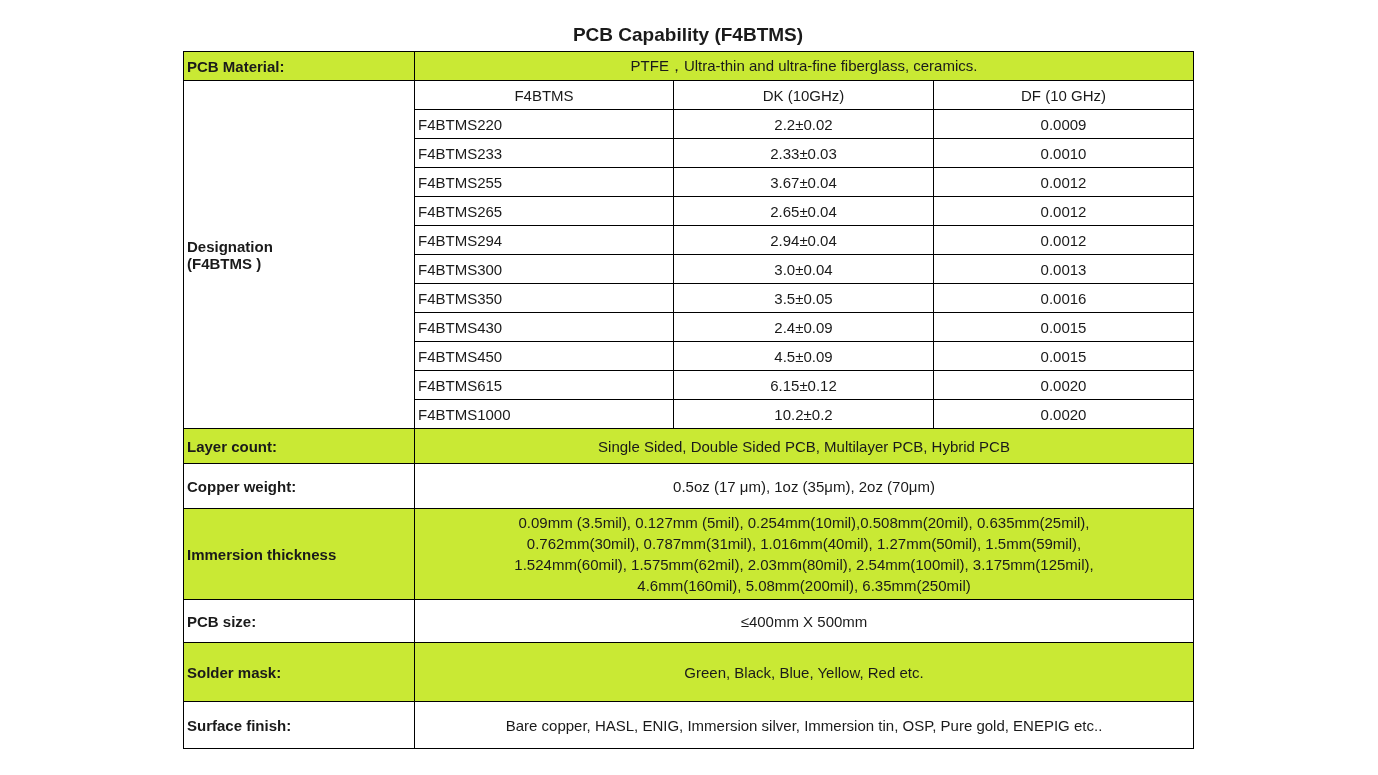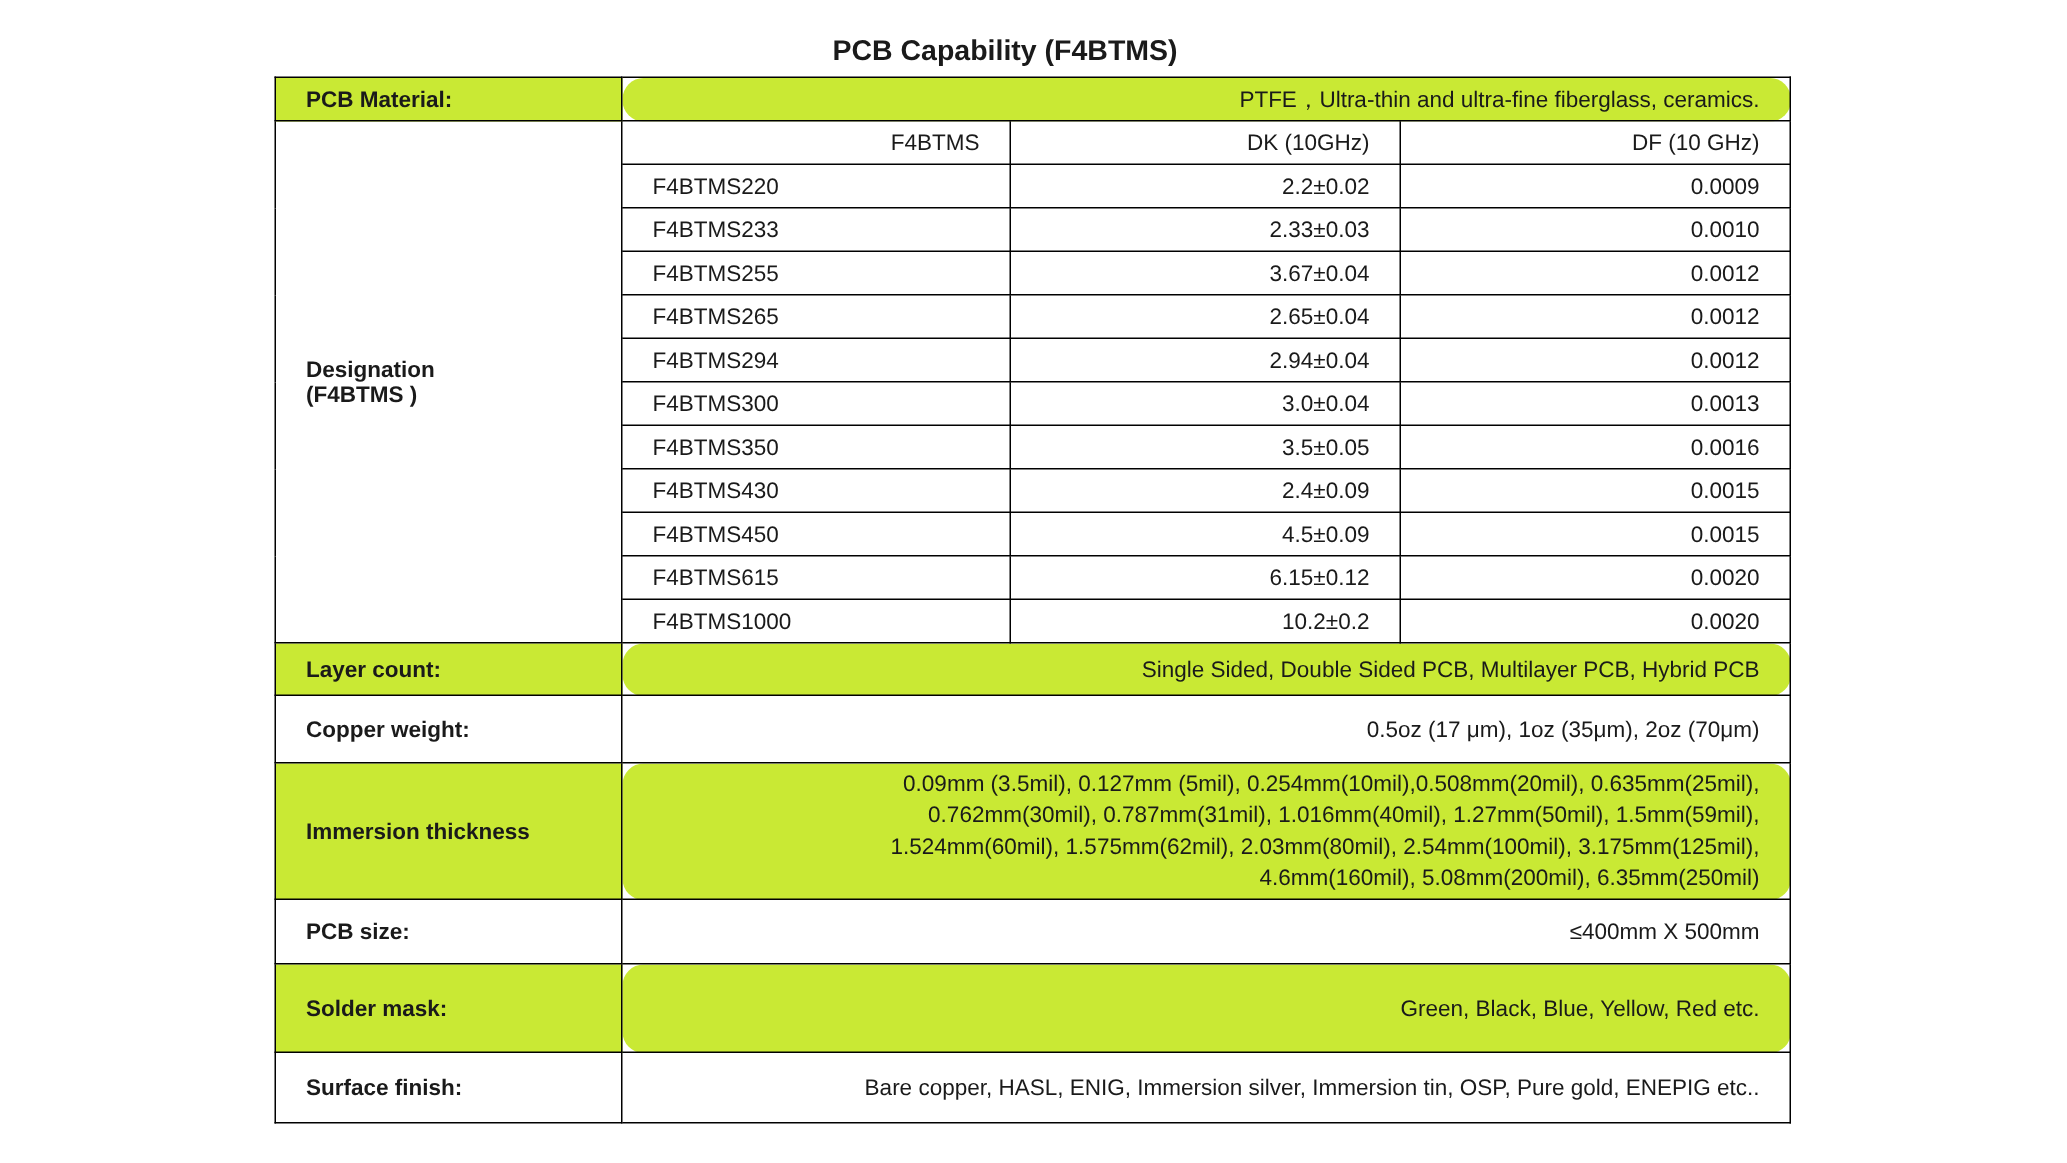--- a/index.html
+++ b/index.html
@@ -1,22 +1,22 @@
 <!DOCTYPE html>
 <html><head>
 <meta charset="utf-8">
 <style>
   html, body { margin:0; padding:0; background:#ffffff; }
   body { width:1378px; height:775px; position:relative; font-family:"Liberation Sans", sans-serif; color:#1a1a1a; }
-  .title { position:absolute; left:165px; width:1010px; top:24px; text-align:center; font-weight:bold; font-size:19px; }
+  .title { position:absolute; left:183px; width:1010px; top:24px; text-align:center; font-weight:bold; font-size:19px; }
   table.cap { position:absolute; left:183px; top:51px; width:1010px; border-collapse:collapse; table-layout:fixed; font-size:15px; }
-  table.cap td { border:1px solid #000; padding:0 20px; vertical-align:middle; }
+  table.cap td { border:1px solid #000; padding:0 3px; vertical-align:middle; }
   .lbl { font-weight:bold; text-align:left; }
   .g { background:#c9e934; }
-  .c { text-align:right;border-radius:14px; }
+  .c { text-align:center; }
   .l { text-align:left;margin-left:26px; }
   .sub td { height:28px; }
 </style>
 </head>
 <body>
 
 <div class="title">PCB Capability (F4BTMS)</div>
 
 <table class="cap">
   <colgroup>

